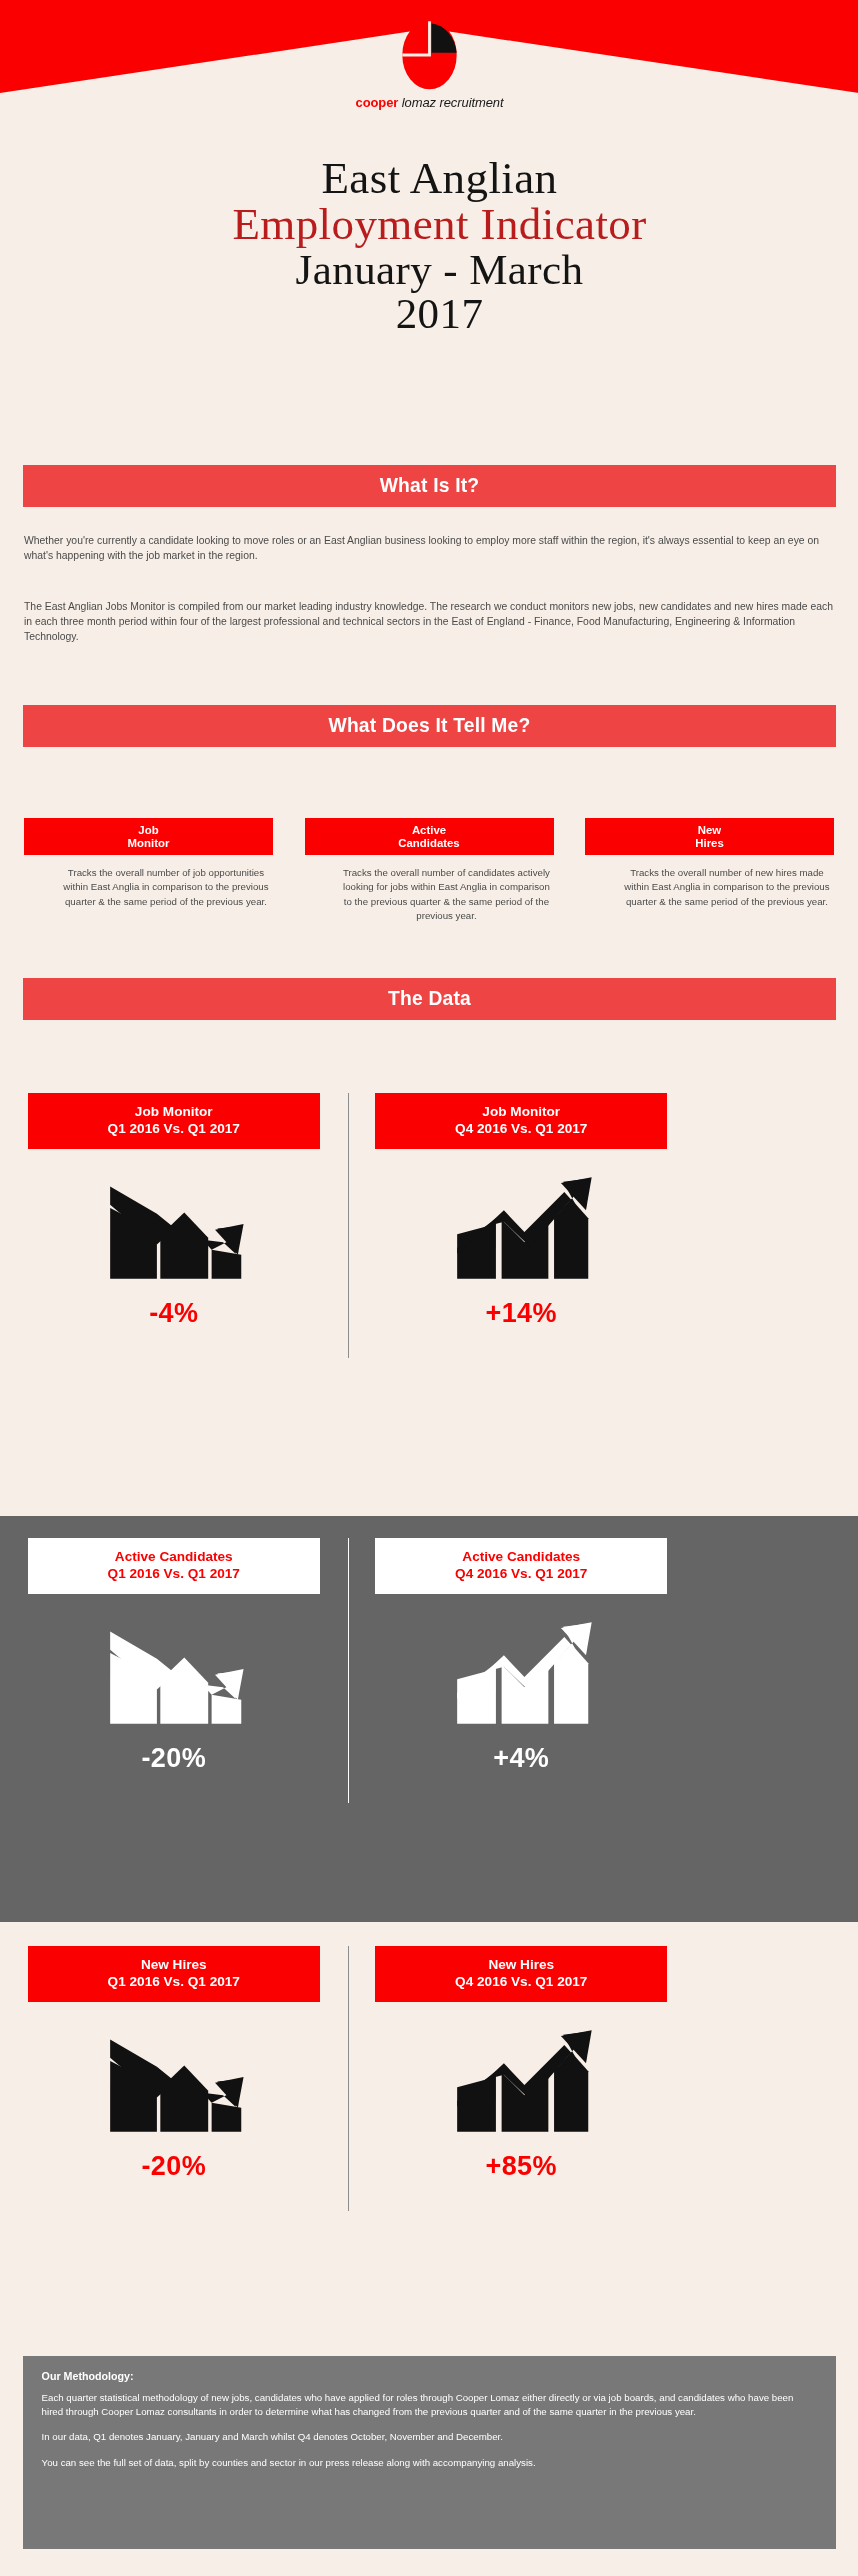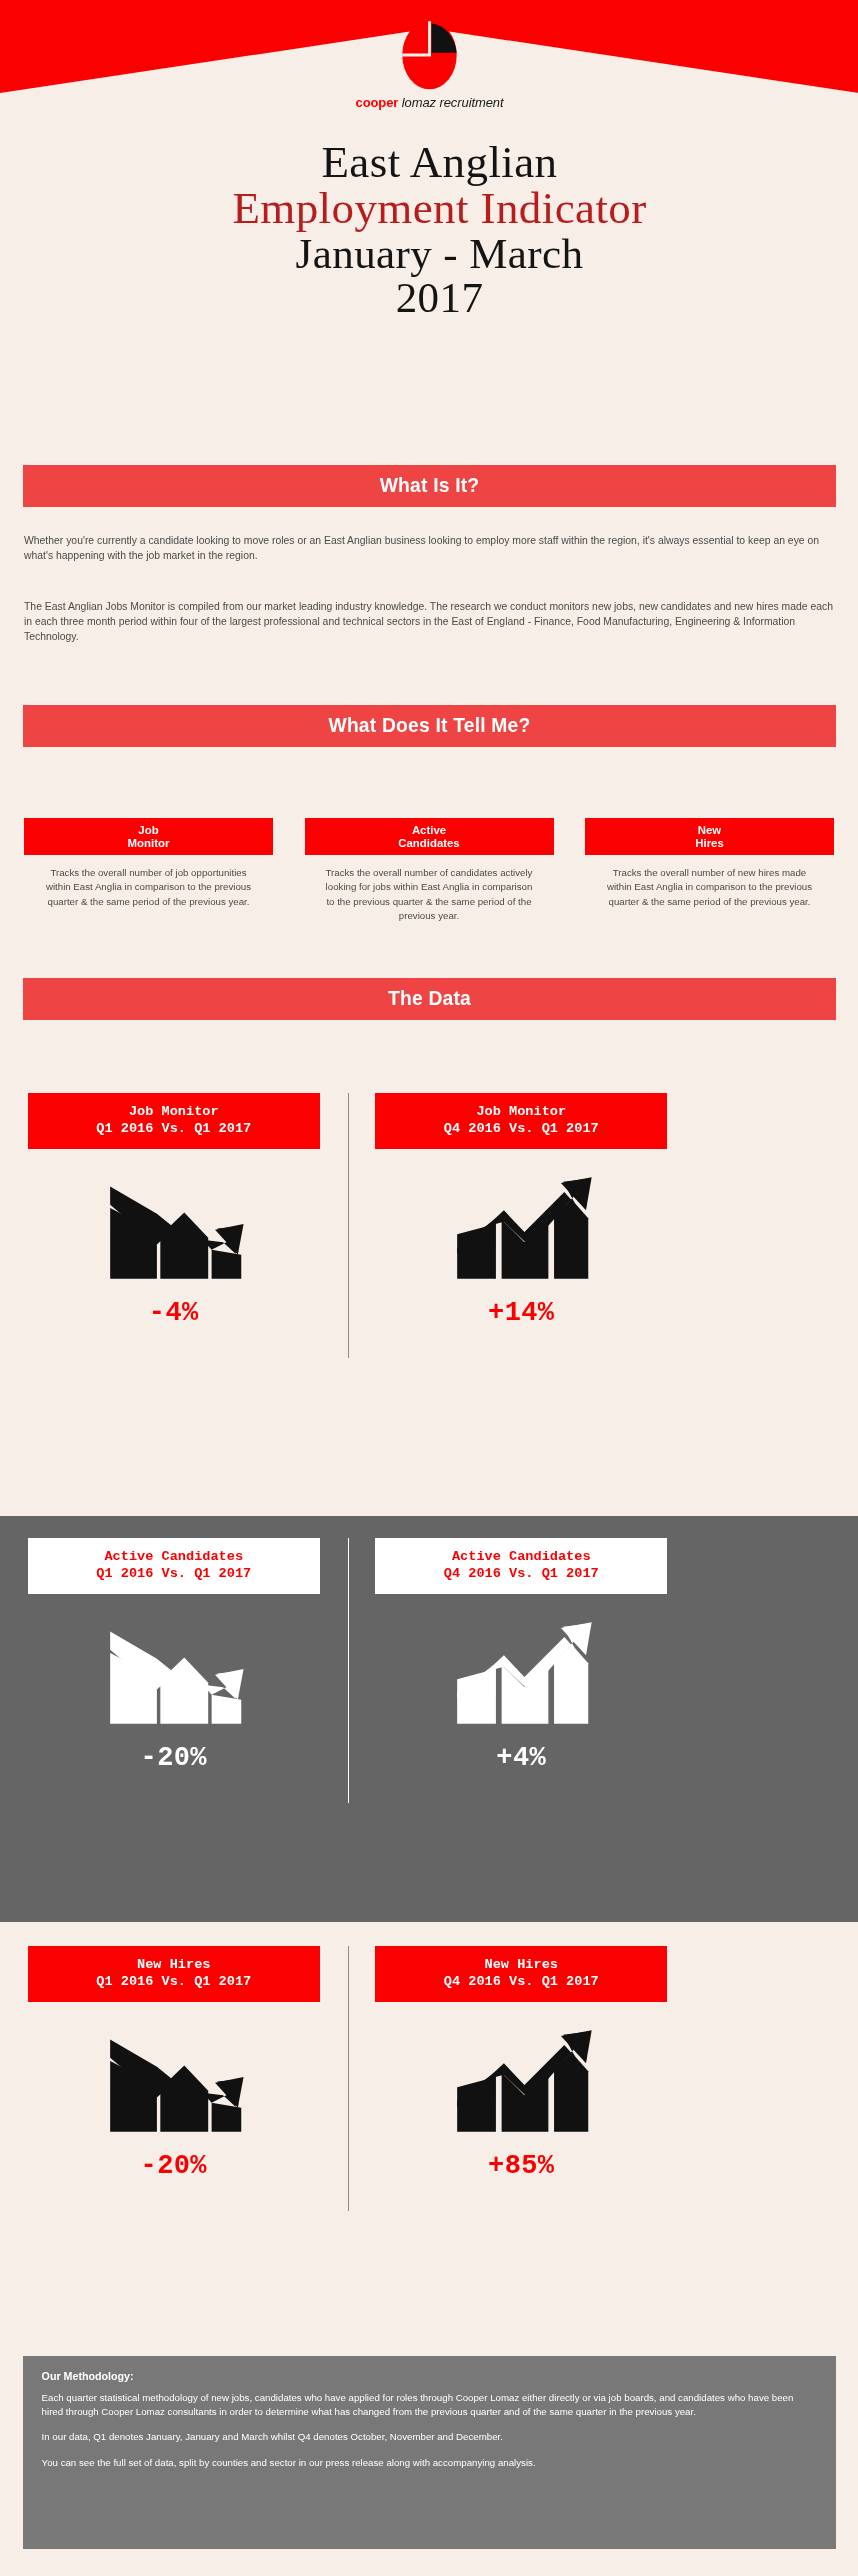--- a/index.html
+++ b/index.html
@@ -26,21 +26,21 @@
   .logo-mark { width:63px; height:72px; display:block; }
   .logo-text {
     margin-top:4.3px; font-size:13px; font-weight:700; letter-spacing:-0.1px;
     color:#1a1a1a; white-space:nowrap;
   }
   .logo-text .red { color:#fa0000; font-weight:800; }
   .logo-text .blk { font-weight:400;font-style:italic; }
 
   
   .title-block {
-    position:absolute; left:0; top:140px; width:859px; text-align:center;
+    position:absolute; left:0; top:156px; width:859px; text-align:center;
     font-family:"Liberation Serif", serif;
     padding-left:20px;
   }
   .title-line { font-size:45px; line-height:1.02; color:#141414; letter-spacing:0.4px; }
   .title-line.accent { color:#b91c1c; }
   .title-line.sub { font-size:43px; }
 
   
   .bar {
     position:absolute; left:23px; width:813px; height:42px;
@@ -50,33 +50,33 @@
   }
 
   
   .para {
     position:absolute; left:24px; width:809px;
     font-size:10.4px; line-height:1.42; color:#4a4a4a;
   }
 
   
   .defs { position:absolute; left:24px; top:818px; width:810px; display:flex; justify-content:space-between; }
-  .def-col { width:249px; display:flex; flex-direction:column; align-items:center; }
+  .def-col { width:249px; display:flex; flex-direction:column; align-items:flex-end; }
   .def-head {
     width:100%; height:37px; background:#fa0000; color:#ffffff;
     display:flex; flex-direction:column; align-items:center; justify-content:center;
     font-size:11.4px; font-weight:700; line-height:1.12; text-align:center;
   }
   .def-body {
     margin-top:11.4px; width:86%; text-align:center;
     font-size:9.7px; line-height:1.45; color:#4a4a4a;
   }
 
   
-  .panel-row { position:absolute; left:0; width:695px; display:flex;font-family:Liberation Mono, monospace; }
+  .panel-row { position:absolute; left:0; width:695px; display:flex; }
   .panel { width:429px; position:relative; display:flex; flex-direction:column; align-items:center; }
   .panel-head {
     width:292px; padding:11.4px 5.7px; text-align:center;
     font-size:13.6px; font-weight:700; line-height:1.22;
   }
   .panel-head.red  { background:#fa0000; color:#ffffff; }
   .panel-head.white{ background:#ffffff; color:#fa0000; }
   .panel-icon { margin-top:26px; width:150px; height:114px; }
   .panel-pct { margin-top:8.6px; font-size:27px; font-weight:700; letter-spacing:0.4px; }
   .pct-red   { color:#fa0000; }

